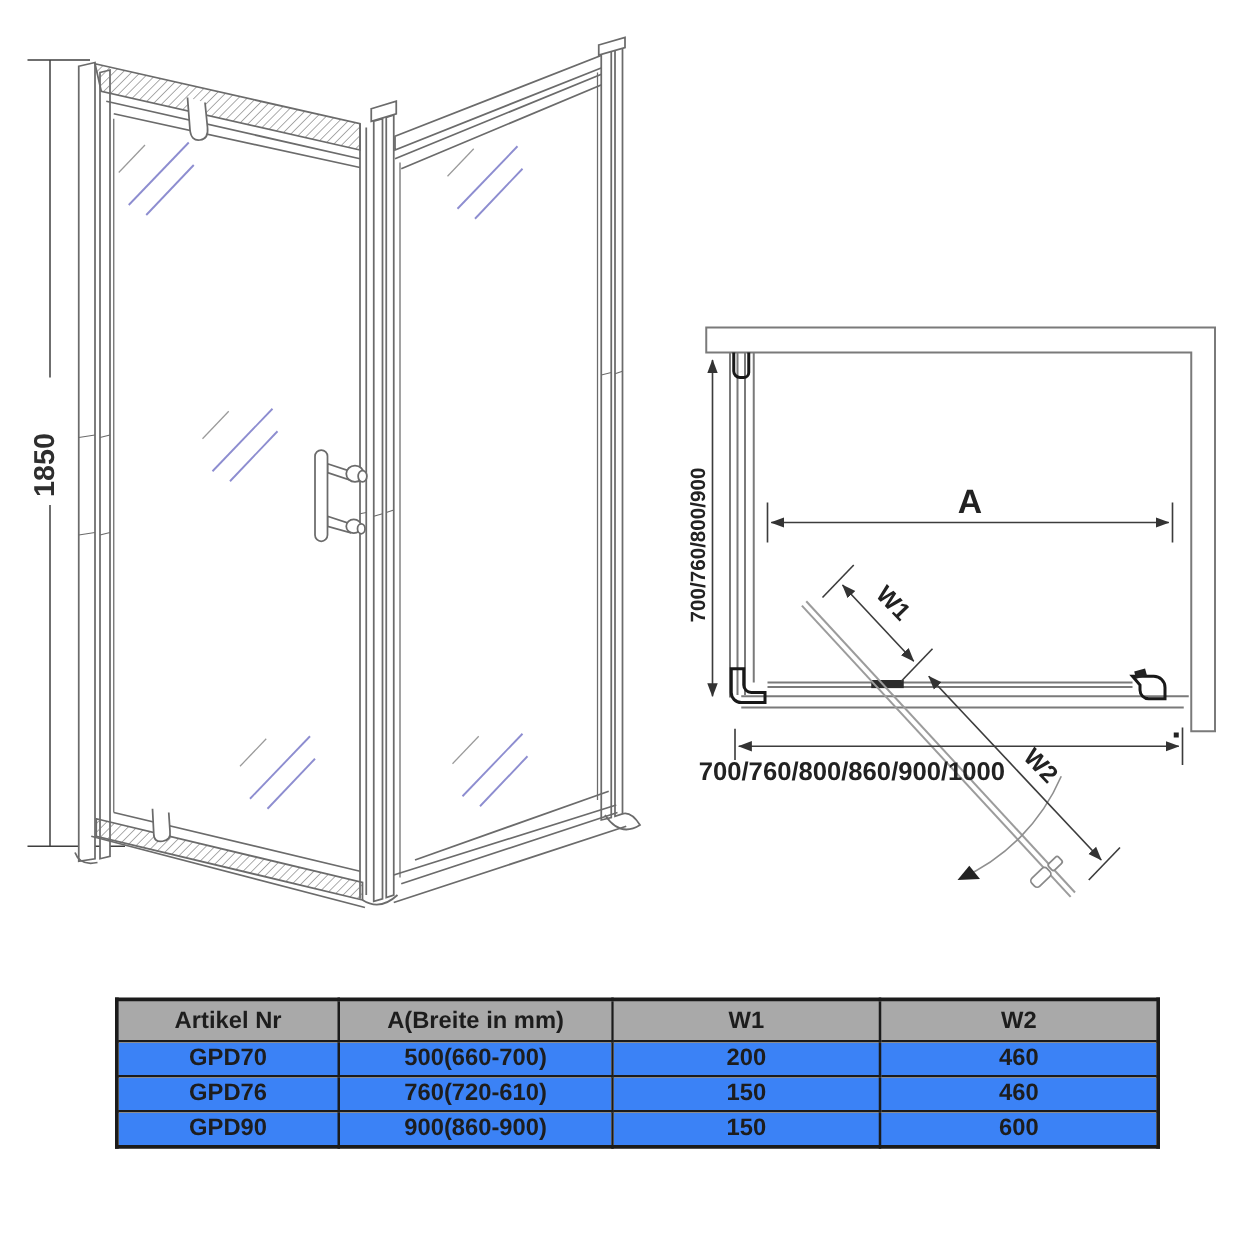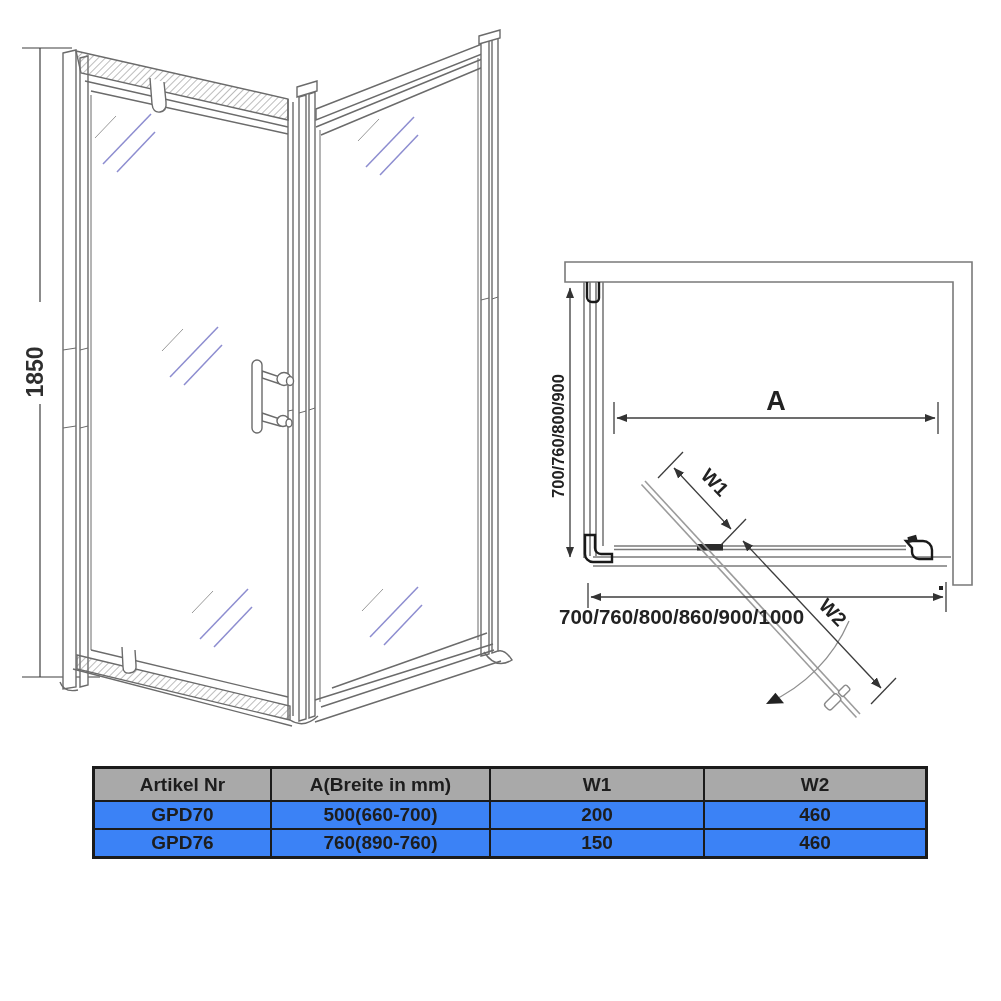--- a/index.html
+++ b/index.html
@@ -1,21 +1,21 @@
 <!DOCTYPE html>
 <html><head>
 <meta charset="utf-8">
 <style>
   html,body{margin:0;padding:0;background:#fff;}
   .page{position:relative;width:1001px;height:1001px;background:#fff;overflow:hidden;
         font-family:"Liberation Sans",sans-serif;}
   svg{position:absolute;display:block;}
   #front3d{left:0;top:0;}
   #planview{left:540px;top:240px;}
-  table.spec{position:absolute;left:92px;top:766px;width:836px;border-collapse:collapse;
+  table.spec{position:absolute;left:92px;top:798px;width:836px;border-collapse:collapse;
              table-layout:fixed;border:3px solid #1b1b1b;}
   table.spec th,table.spec td{border:2px solid #1b1b1b;text-align:center;vertical-align:middle;
              font-weight:bold;font-size:19px;color:#1d1d1d;padding:0;overflow:hidden;}
   table.spec th{background:#a9a9a9;height:31px;}
   table.spec td{background:#3b82f6;height:26px;}
   text{font-family:"Liberation Sans",sans-serif;}
 </style>
 </head>
 <body>
 
@@ -208,20 +208,26 @@
       </thead>
     <tbody id="spec-body">
         <tr>
           <td>GPD70</td>
           <td>500(660-700)</td>
           <td>200</td>
           <td>460</td>
         </tr>
         <tr>
           <td>GPD76</td>
-          <td>760(890-760)</td>
+          <td>760(720-610)</td>
           <td>150</td>
           <td>460</td>
         </tr>
+        <tr>
+          <td>GPD90</td>
+          <td>900(860-900)</td>
+          <td>150</td>
+          <td>600</td>
+        </tr>
       </tbody>
   </table>
 
 </div>
 
 </body></html>

